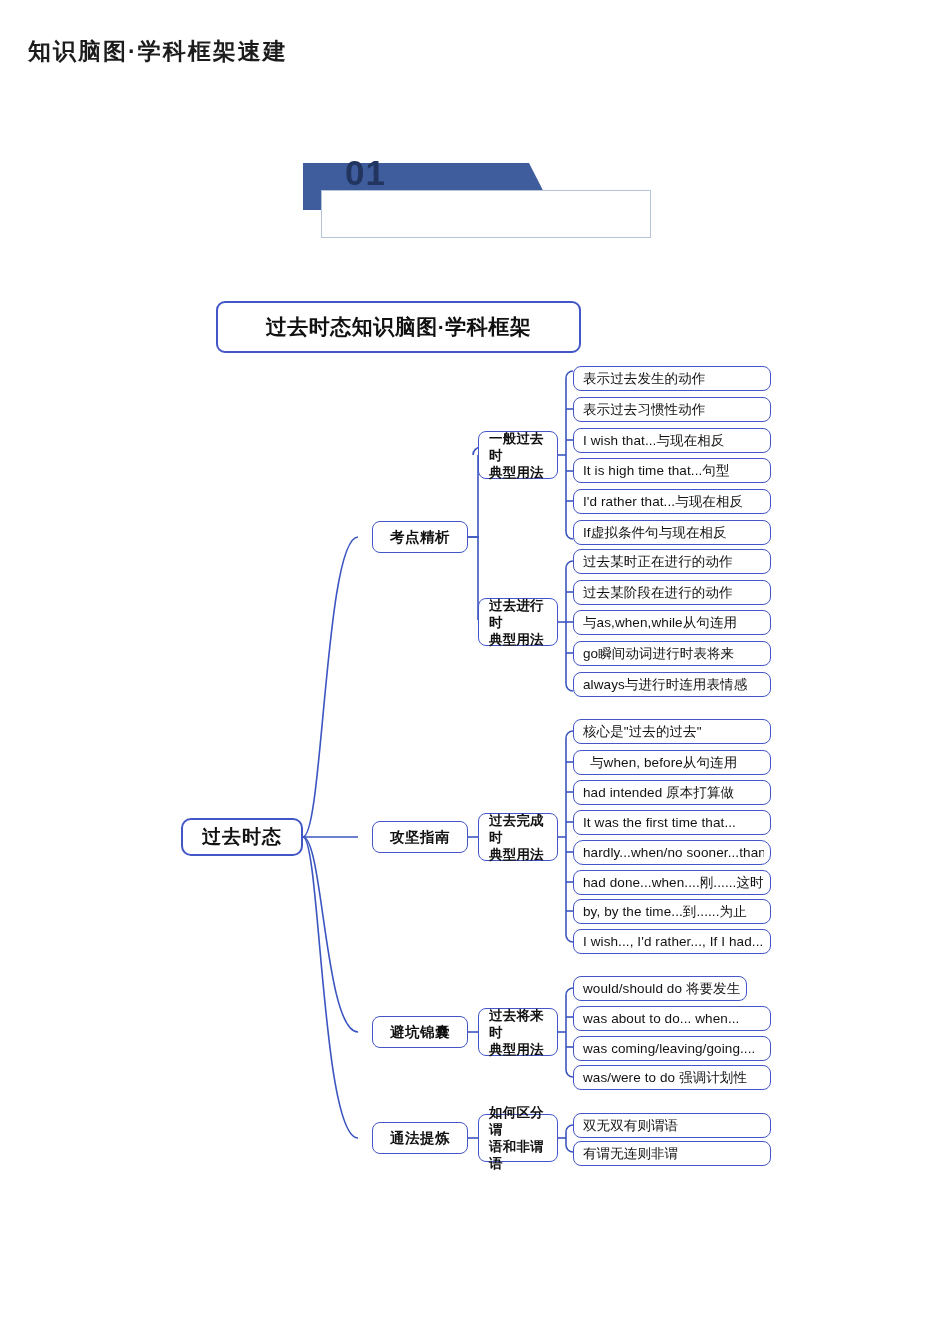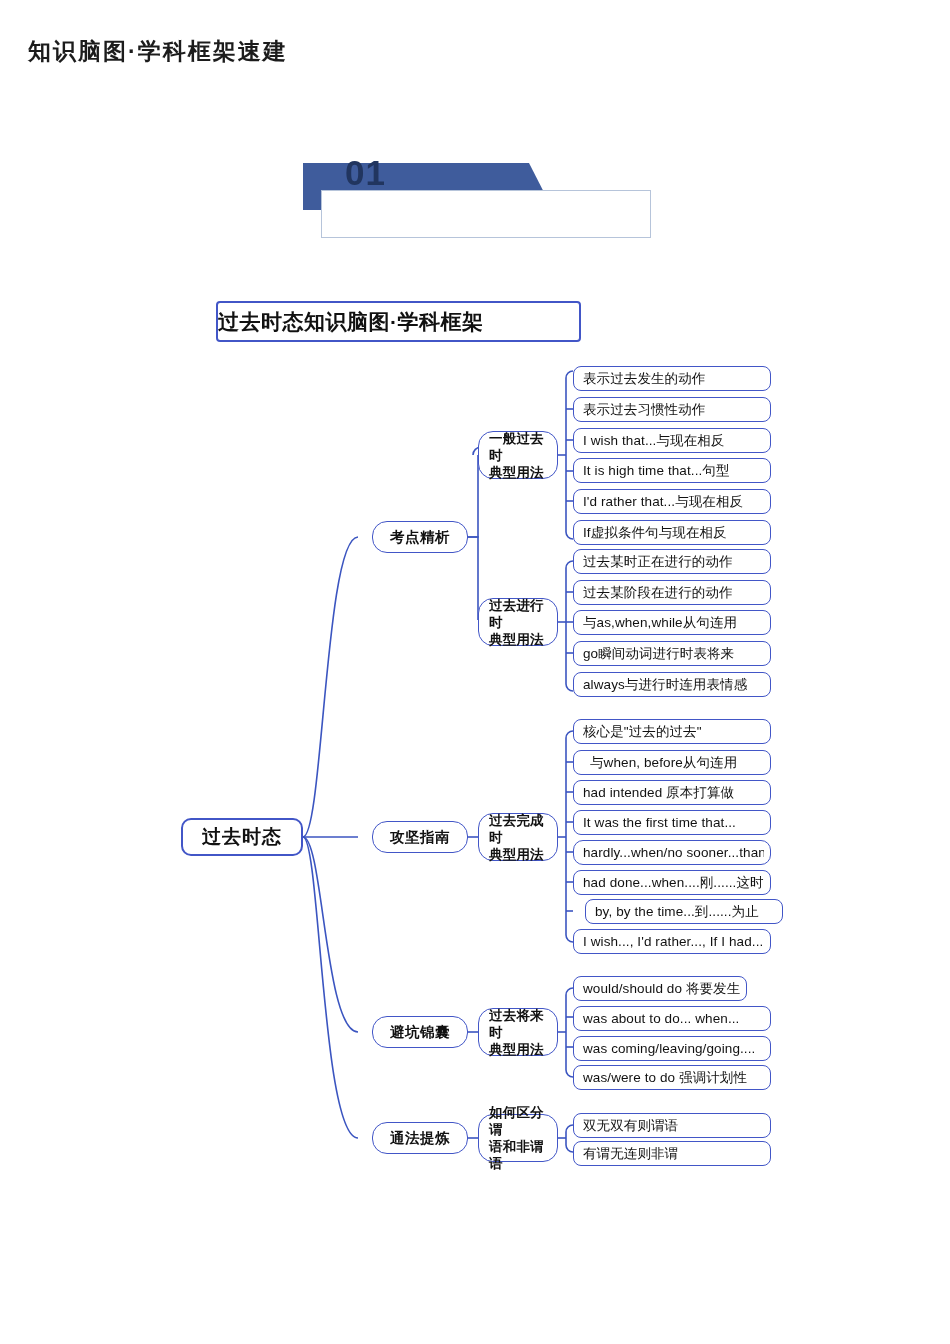--- a/index.html
+++ b/index.html
@@ -28,34 +28,34 @@
     background:#ffffff;border:1.5px solid #b6c4da;box-sizing:border-box;
   }
   .banner-text{
     position:absolute;left:28px;top:33px;width:330px;
     font-size:23px;font-weight:bold;color:#1c1c1c;
     letter-spacing:2px;line-height:36px;white-space:nowrap;
   }
 
   
   .map-title{
-    position:absolute;left:216px;top:301px;width:365px;height:41px;
-    border:2px solid #4256c7;border-radius:4px;background:#fff;
+    position:absolute;left:216px;top:301px;width:365px;height:52px;
+    border:2px solid #4256c7;border-radius:9px;background:#fff;
     box-sizing:border-box;
-    display:flex;align-items:center;
+    display:flex;align-items:center;justify-content:center;
   }
   .map-title span{
     font-size:21px;font-weight:bold;color:#111;letter-spacing:.5px;
     white-space:nowrap;
   }
 
   
   .node{
     position:absolute;box-sizing:border-box;background:#fff;
-    border:1.6px solid #4256c7;border-radius:15px;
+    border:1.6px solid #4256c7;border-radius:8px;
     display:flex;align-items:center;
     color:#111;
   }
   .node.center{justify-content:center;}
   .node-root{
     font-size:19px;font-weight:bold;letter-spacing:1px;
     border-width:2.2px;border-radius:10px;
   }
   .node-l1{font-size:14.5px;font-weight:bold;letter-spacing:.5px;}
   .node-l2{
@@ -241,21 +241,21 @@
     </div>
   <div class="node node-leaf" style="left:573px;top:810px;width:198px;height:25px;">
     <span>It was the first time that...</span>
     </div>
   <div class="node node-leaf" style="left:573px;top:840px;width:198px;height:25px;border-radius:10px;">
     <span>hardly...when/no sooner...than</span>
     </div>
   <div class="node node-leaf" style="left:573px;top:870px;width:198px;height:25px;">
     <span>had done...when....刚......这时</span>
     </div>
-  <div class="node node-leaf" style="left:573px;top:899px;width:198px;height:25px;margin-left:12px;">
+  <div class="node node-leaf" style="left:573px;top:899px;width:198px;height:25px;">
     <span>by, by the time...到......为止</span>
     </div>
   <div class="node node-leaf" style="left:573px;top:929px;width:198px;height:25px;">
     <span>I wish..., I'd rather..., If I had....</span>
     </div>
 
   <div class="node node-leaf" style="left:573px;top:976px;width:174px;height:25px;">
     <span>would/should do  将要发生</span>
     </div>
   <div class="node node-leaf" style="left:573px;top:1006px;width:198px;height:25px;">

